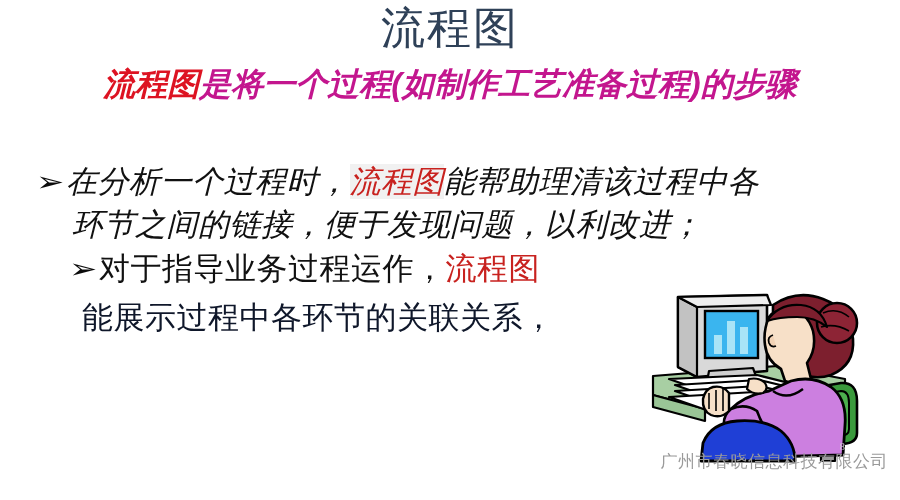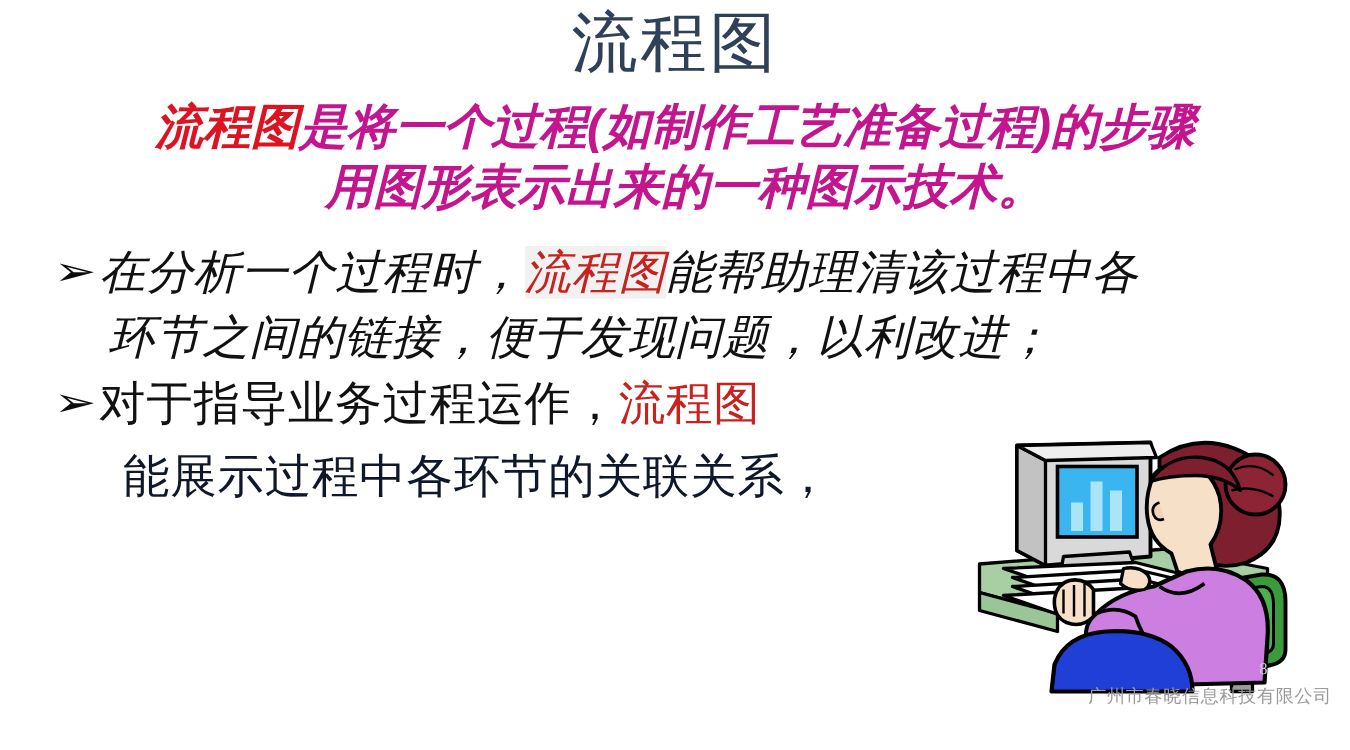--- a/index.html
+++ b/index.html
@@ -59,21 +59,21 @@
   .bullet-block {
     position: absolute;
     left: 36px;
     width: 830px;
     font-family: "Liberation Serif", "DejaVu Serif", serif;
     font-size: 31px;
     line-height: 43px;
     color: #111111;
   }
   #bullet-1 { top: 160px; font-style: italic; }
-  #bullet-2 { top: 247px; }
+  #bullet-2 { top: 247px; margin-left: 33px; }
 
   .bullet-marker {
     display: inline-block;
     width: 30px;
     font-size: 27px;
     color: #0b0b0b;
     vertical-align: top;
     font-family: "DejaVu Sans", sans-serif;
     transform: scaleX(1.25);
     transform-origin: left center;
@@ -109,21 +109,21 @@
     letter-spacing: 0.5px;
   }
   #continuation span { display: block; }
 
   
   #footer-credit {
     position: absolute;
     right: 12px;
     bottom: 3px;
     font-family: "DejaVu Sans", "Liberation Sans", sans-serif;
-    font-size: 12px;
+    font-size: 17px;
     color: #9a9a9a;
     letter-spacing: 0.5px;
     white-space: nowrap;
   }
   #page-number {
     position: absolute;
     right: 55px;
     bottom: 24px;
     font-family: "Liberation Serif", serif;
     font-size: 11px;
@@ -142,21 +142,20 @@
 </style>
 </head>
 <body>
 
 <div id="slide">
 
   <div id="slide-title">流程图</div>
 
   <div id="subtitle">
     <span class="sub-line1"><span class="hl-red-sub">流程图</span><span>是将一个过程(如制作工艺准备过程)的步骤</span></span>
-    <span class="sub-line2">用图形表示出来的一种图示技术。</span>
   </div>
 
   <div class="bullet-block" id="bullet-1">
     <span class="bullet-marker">➢</span><span class="bullet-text"><span>在分析一个过程时，</span><span class="hl-red">流程图</span><span>能帮助理清该过程中各</span><span class="line-2">环节之间的链接，便于发现问题，以利改进；</span></span>
   </div>
 
   <div class="bullet-block" id="bullet-2">
     <span class="bullet-marker">➢</span><span class="bullet-text"><span>对于指导业务过程运作，</span><span class="hl-red-plain">流程图</span></span>
   </div>
 

